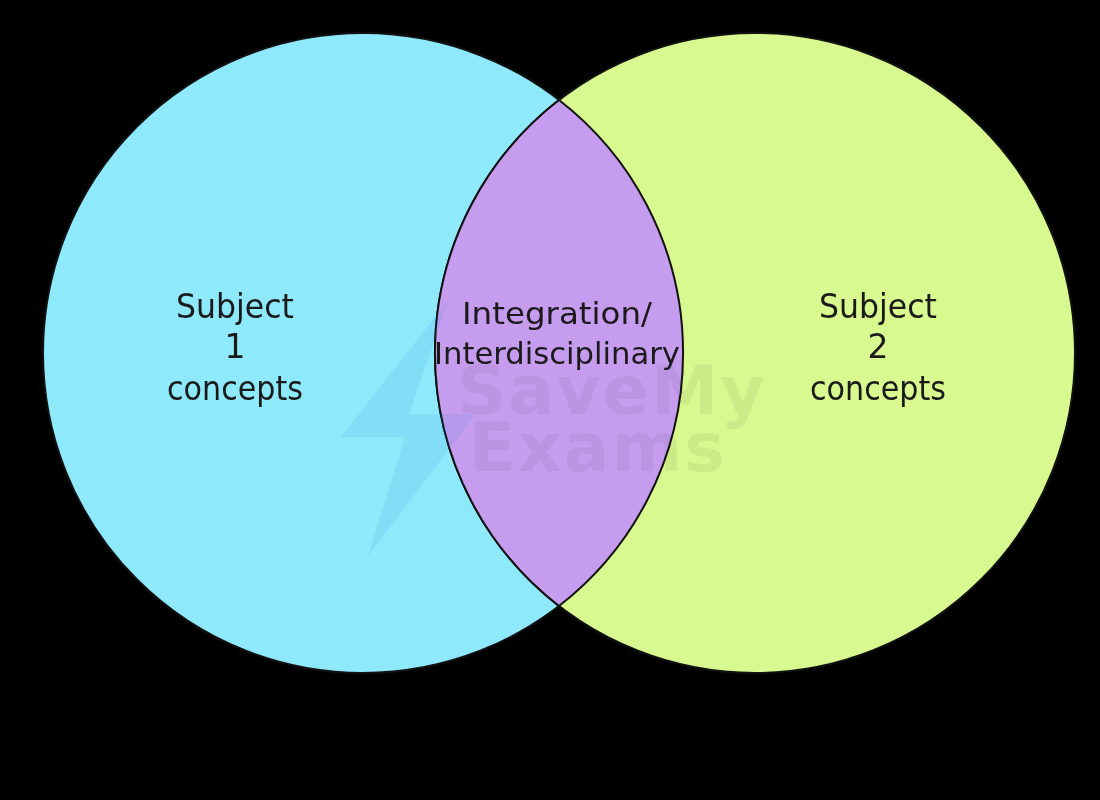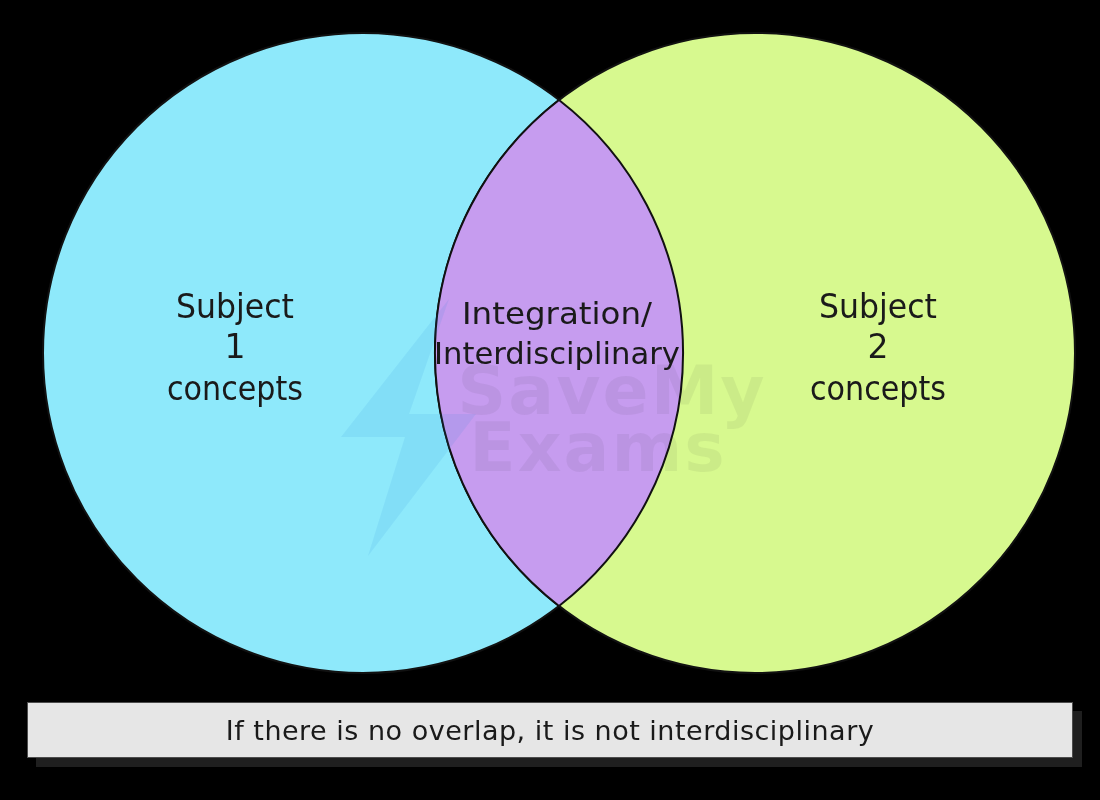--- a/index.html
+++ b/index.html
@@ -89,17 +89,14 @@
       <text class="overlap-label" x="557" y="353" text-anchor="middle" dominant-baseline="central" textLength="246" lengthAdjust="spacingAndGlyphs">Interdisciplinary</text>
     </g>
 
     <g>
       <text class="subject-label" x="878" y="306" text-anchor="middle" dominant-baseline="central" textLength="118" lengthAdjust="spacingAndGlyphs">Subject</text>
       <text class="subject-label" x="878" y="346" text-anchor="middle" dominant-baseline="central">2</text>
       <text class="subject-label" x="878" y="388" text-anchor="middle" dominant-baseline="central" textLength="136" lengthAdjust="spacingAndGlyphs">concepts</text>
     </g>
   </svg>
 
-  <div class="caption-bar">
-    <span class="caption-text">If there is no overlap, it is not interdisciplinary</span>
-  </div>
 
 </div>
 
 </body></html>

